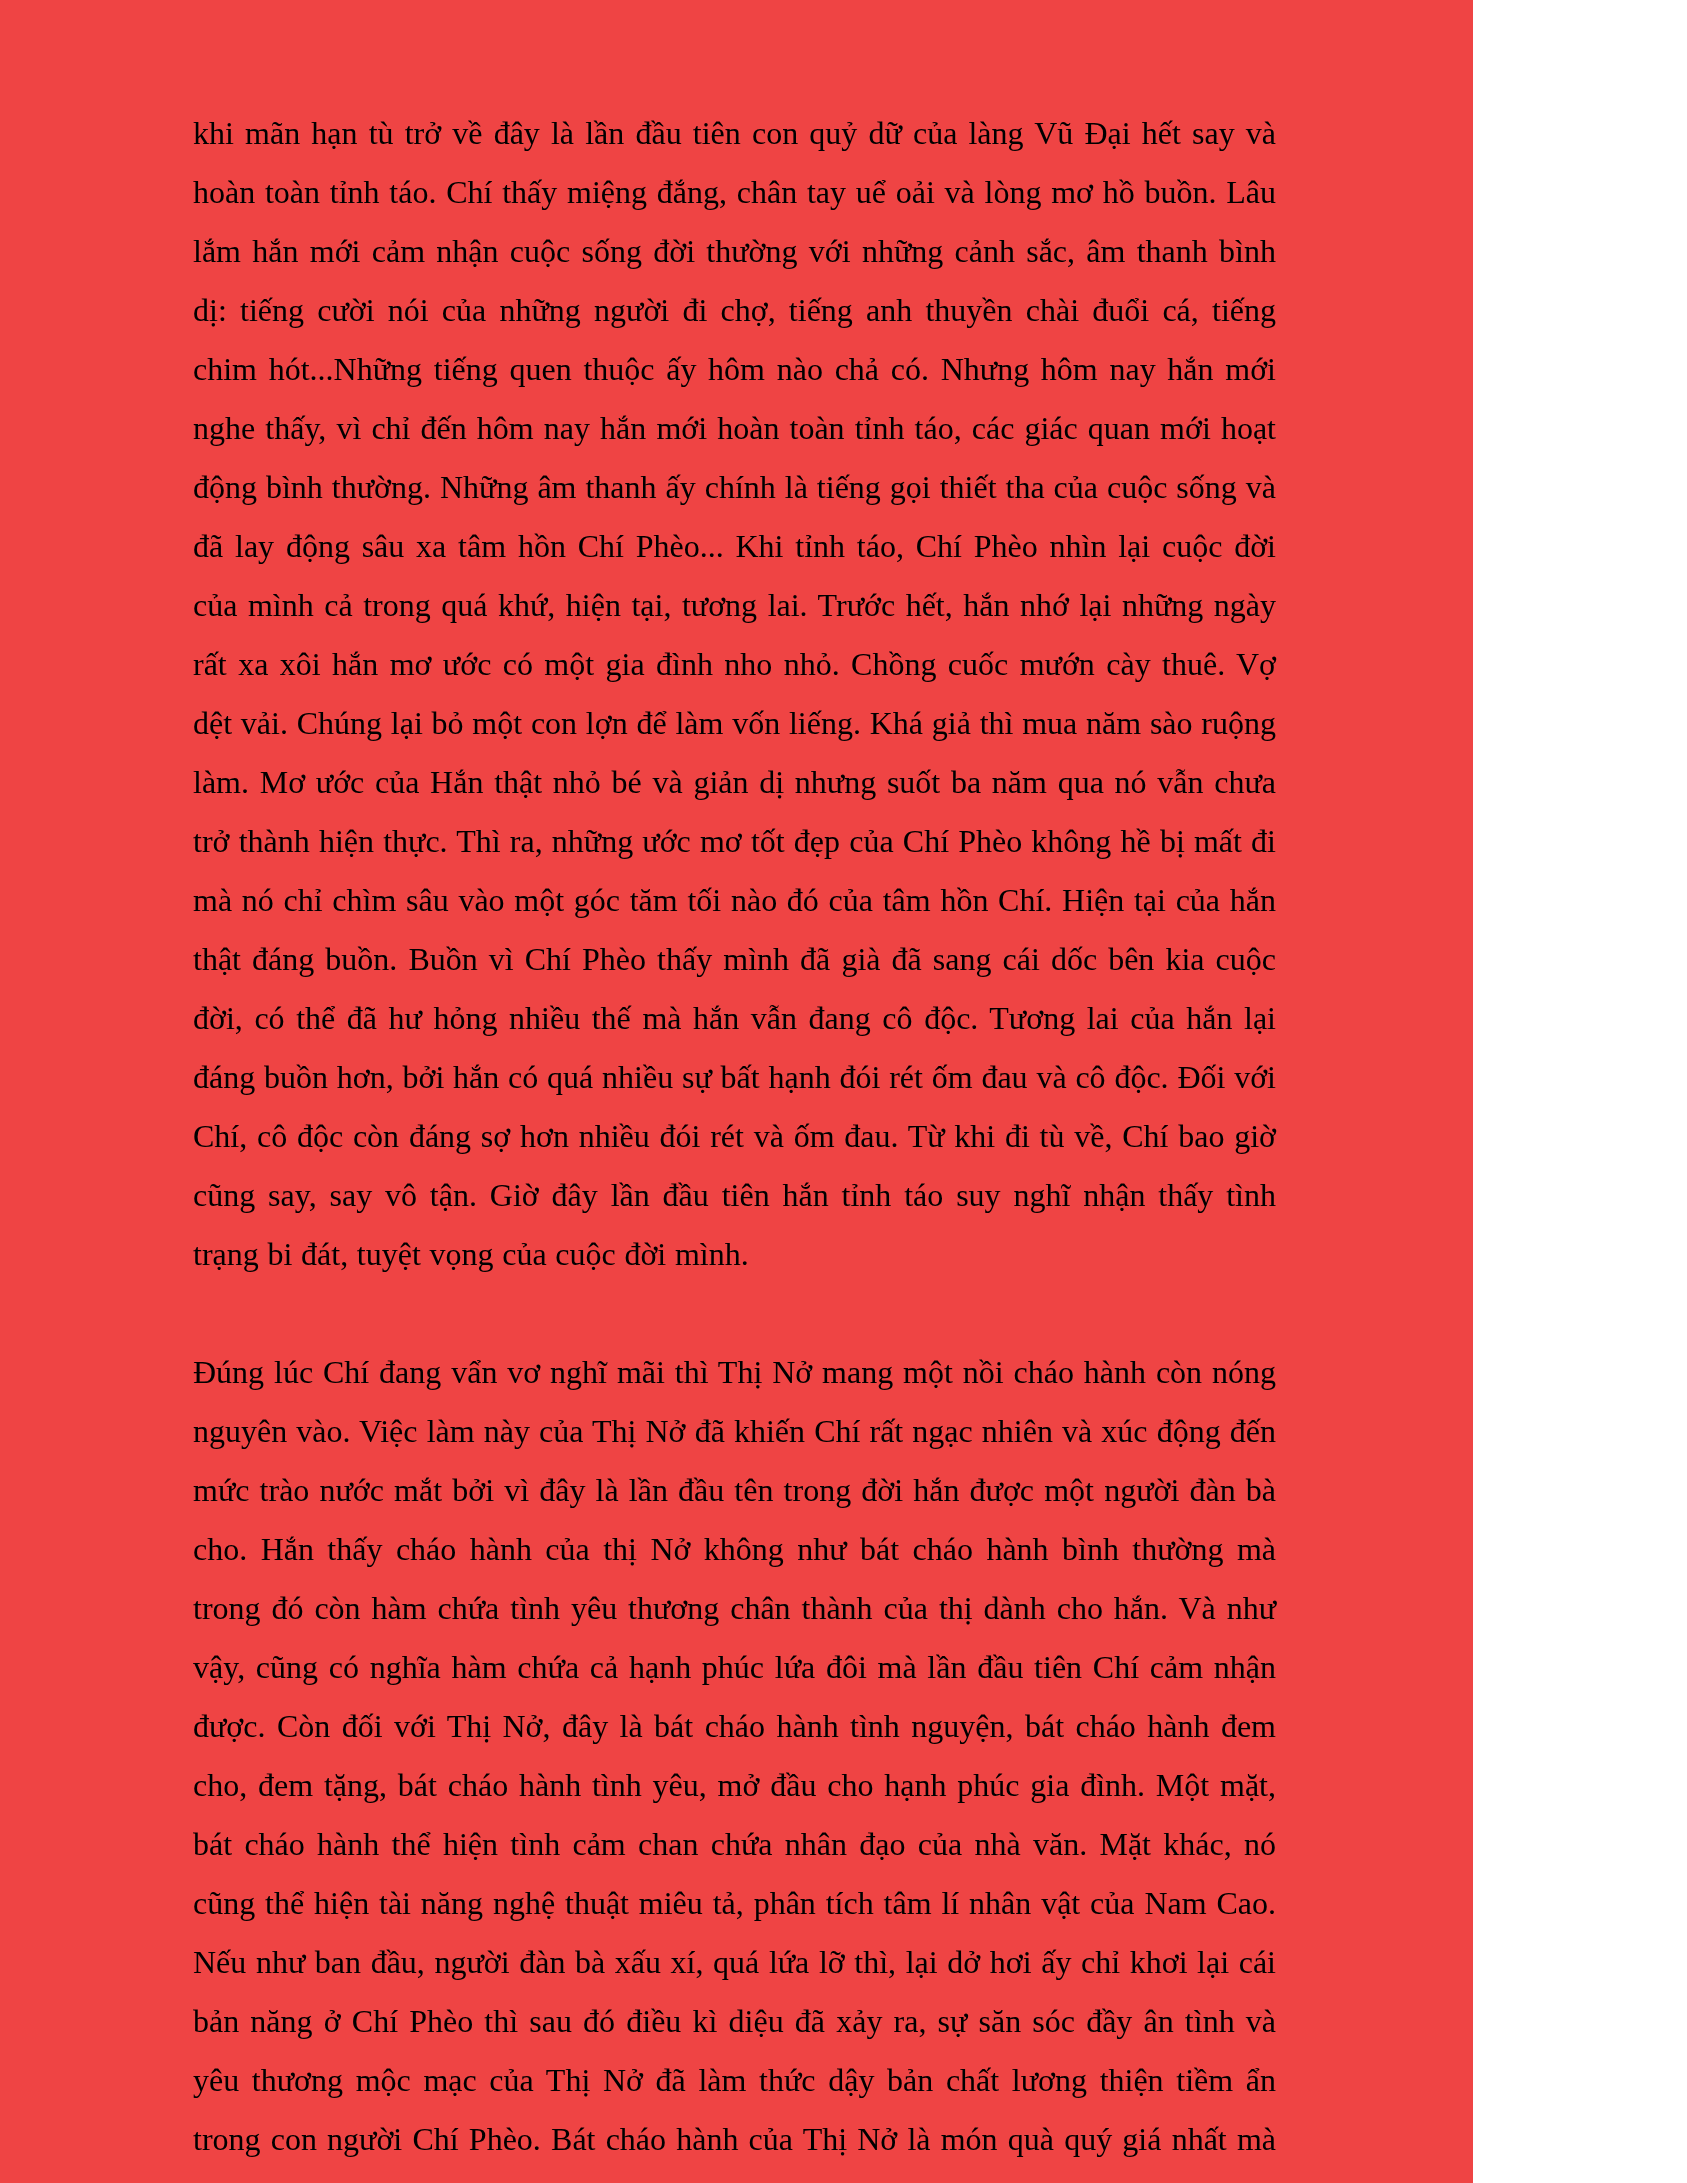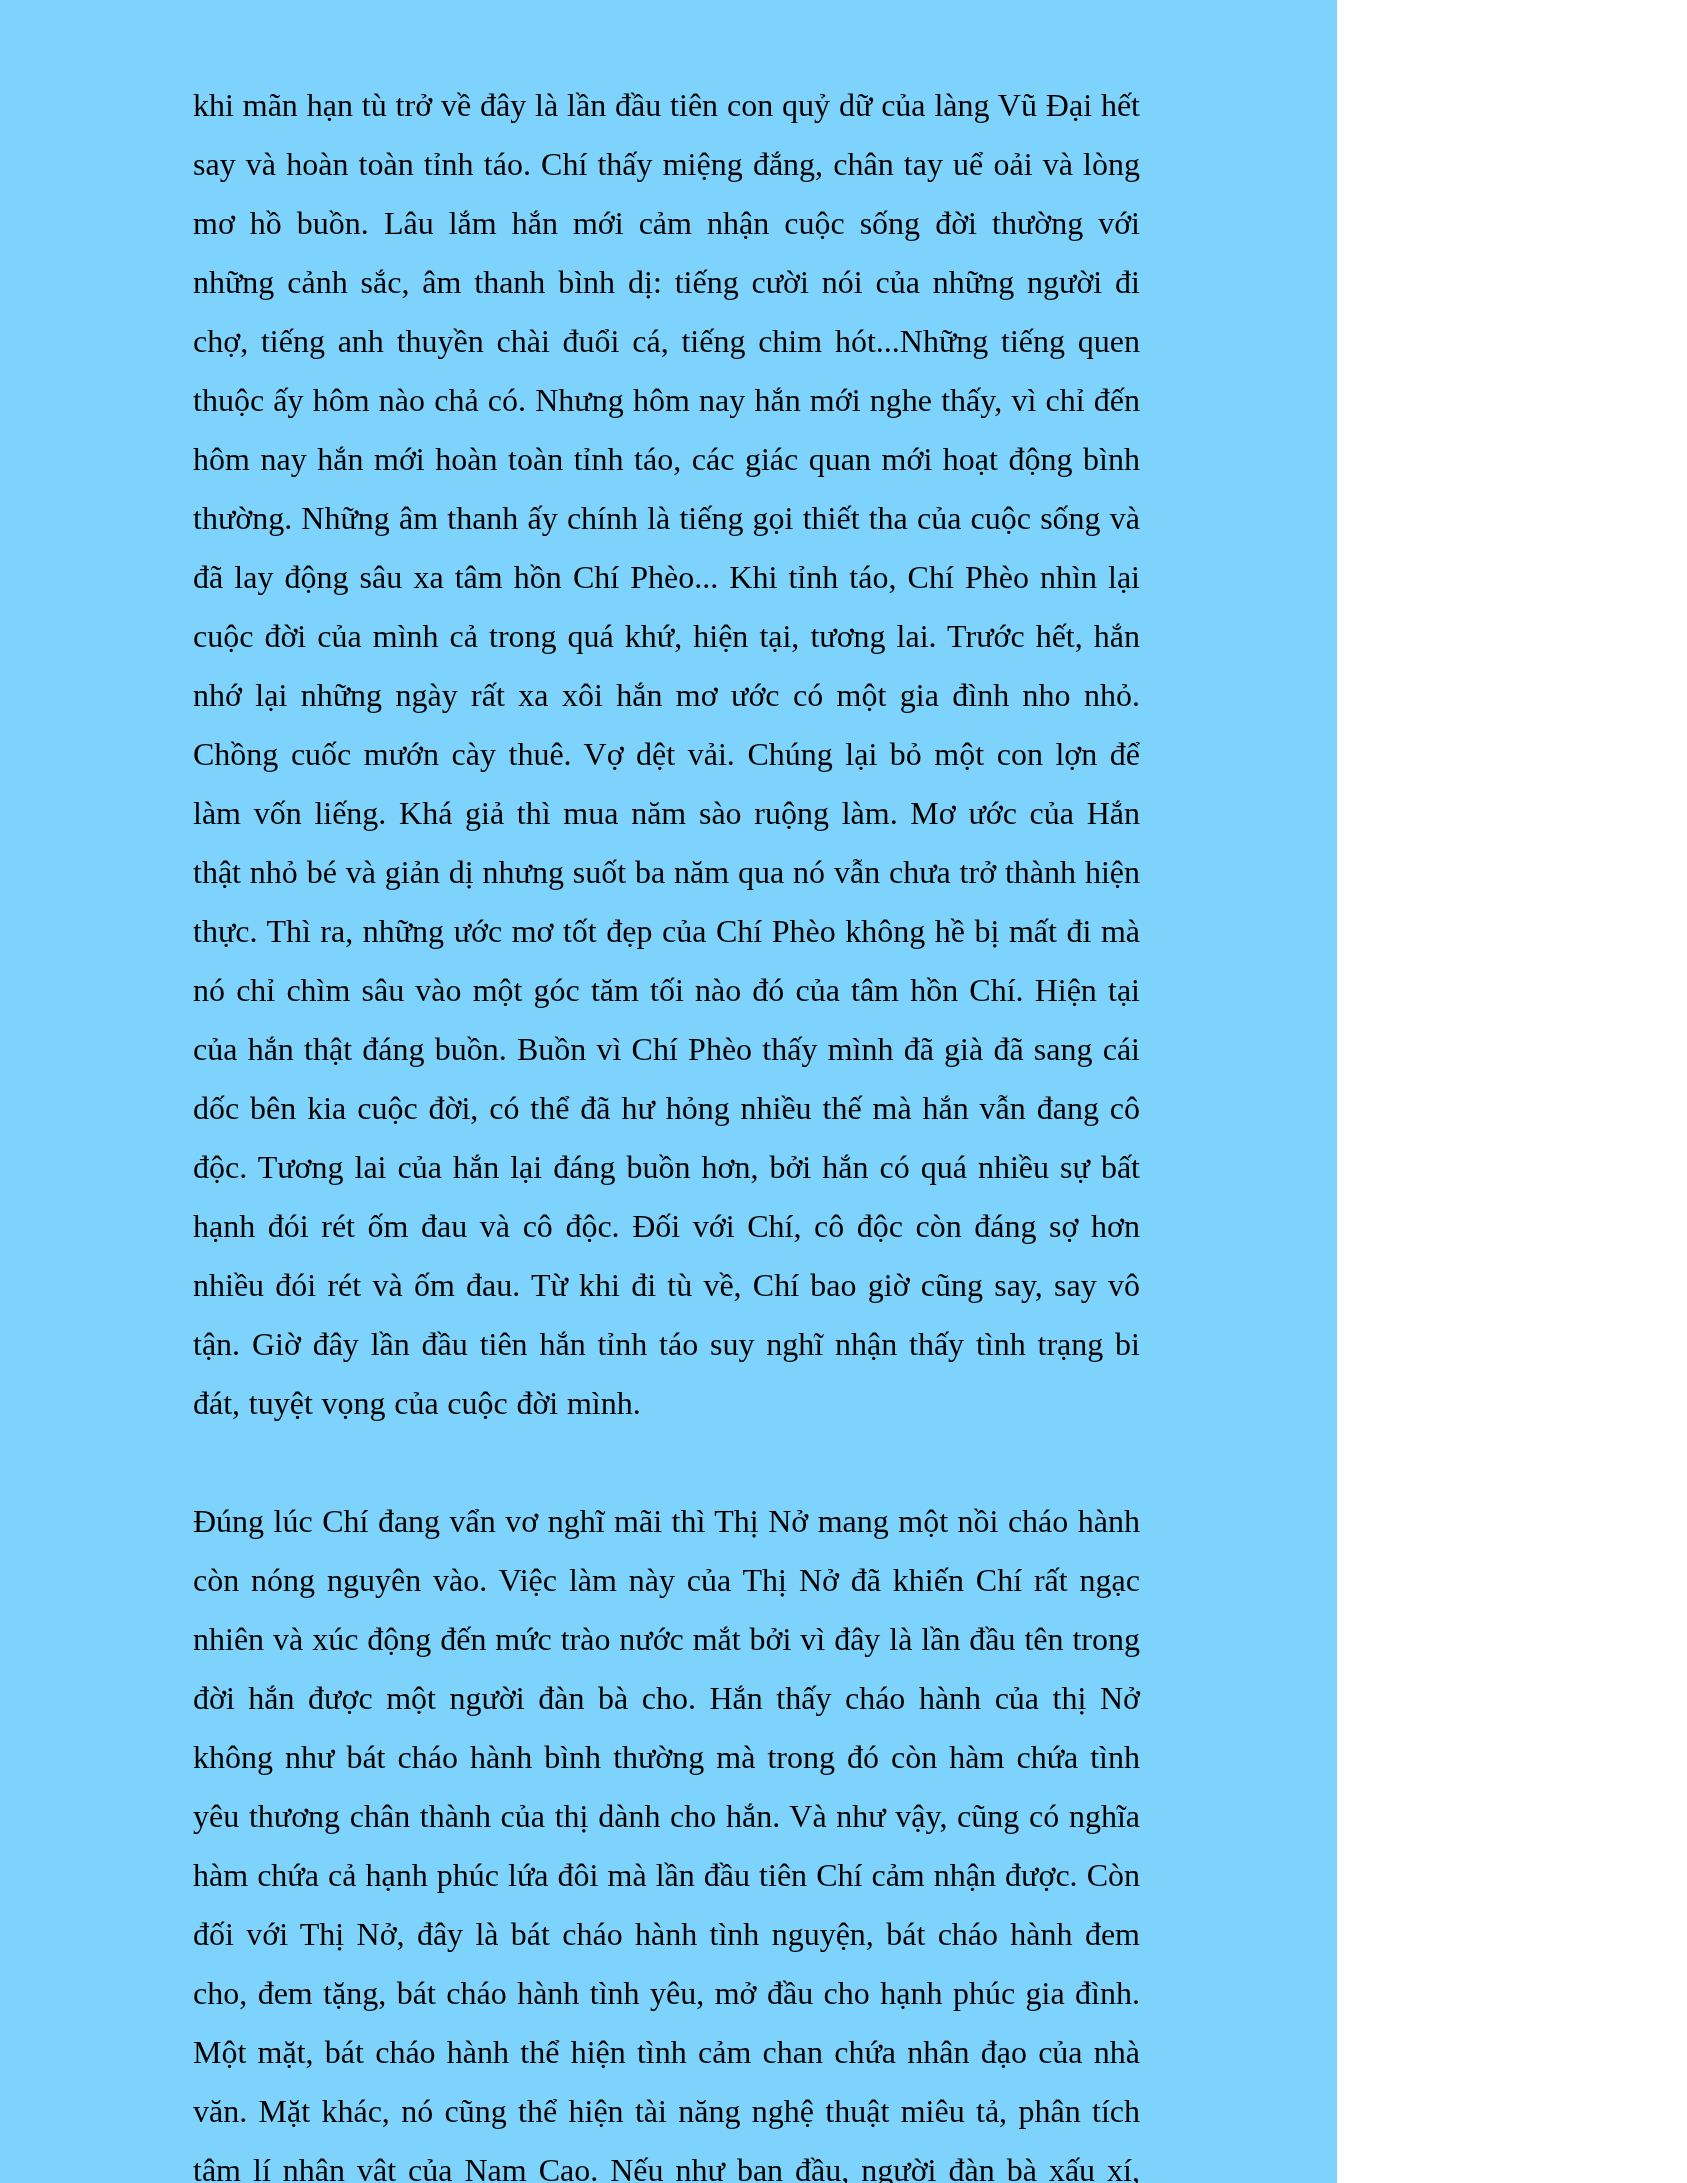--- a/index.html
+++ b/index.html
@@ -7,24 +7,24 @@
     padding: 0;
     background: #ffffff;
   }
   body {
     width: 1687px;
     height: 2183px;
     overflow: hidden;
   }
   .page {
     box-sizing: border-box;
-    width: 1337px;
+    width: 1473px;
     height: 2183px;
-    background: #7dd3fc;
-    padding: 76px 197px 132px 193px;
+    background: #ef4444;
+    padding: 104px 197px 132px 193px;
   }
   .para {
     font-family: "Liberation Serif", "DejaVu Serif", serif;
     font-size: 32px;
     line-height: 59px;
     color: #000000;
     text-align: justify;
     margin: 0 0 59px 0;
     word-spacing: 0.7px;
   }

